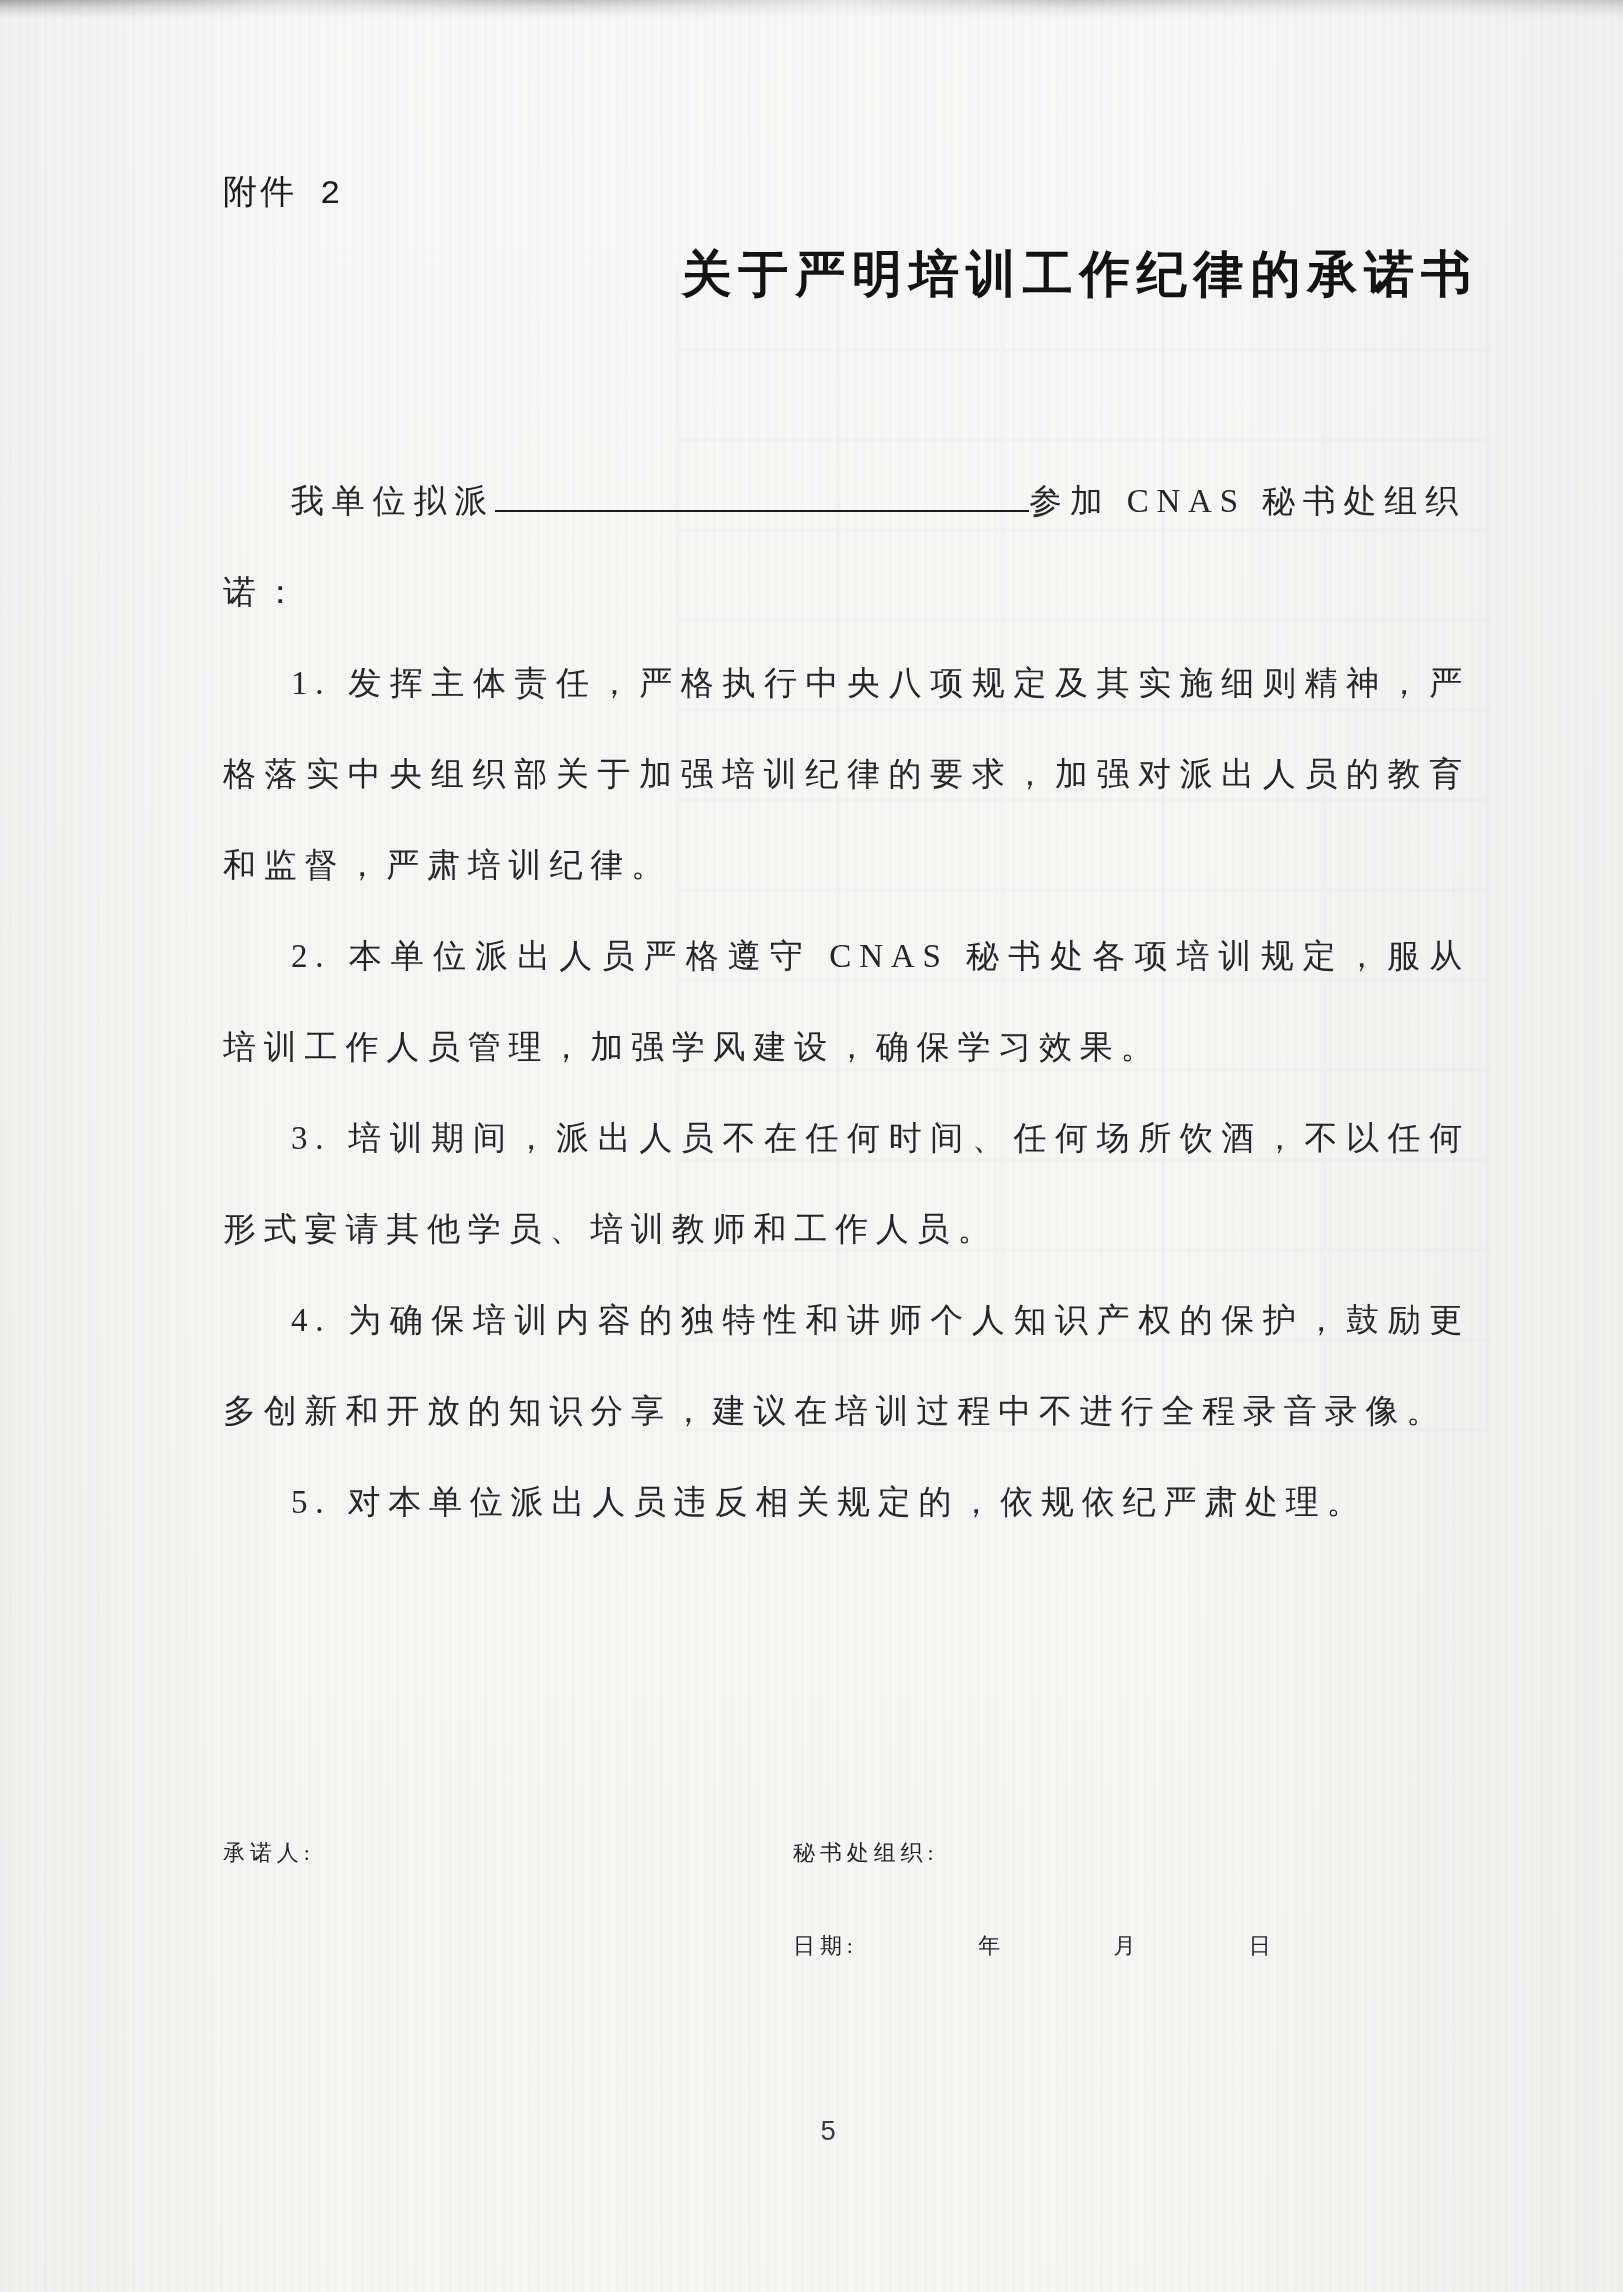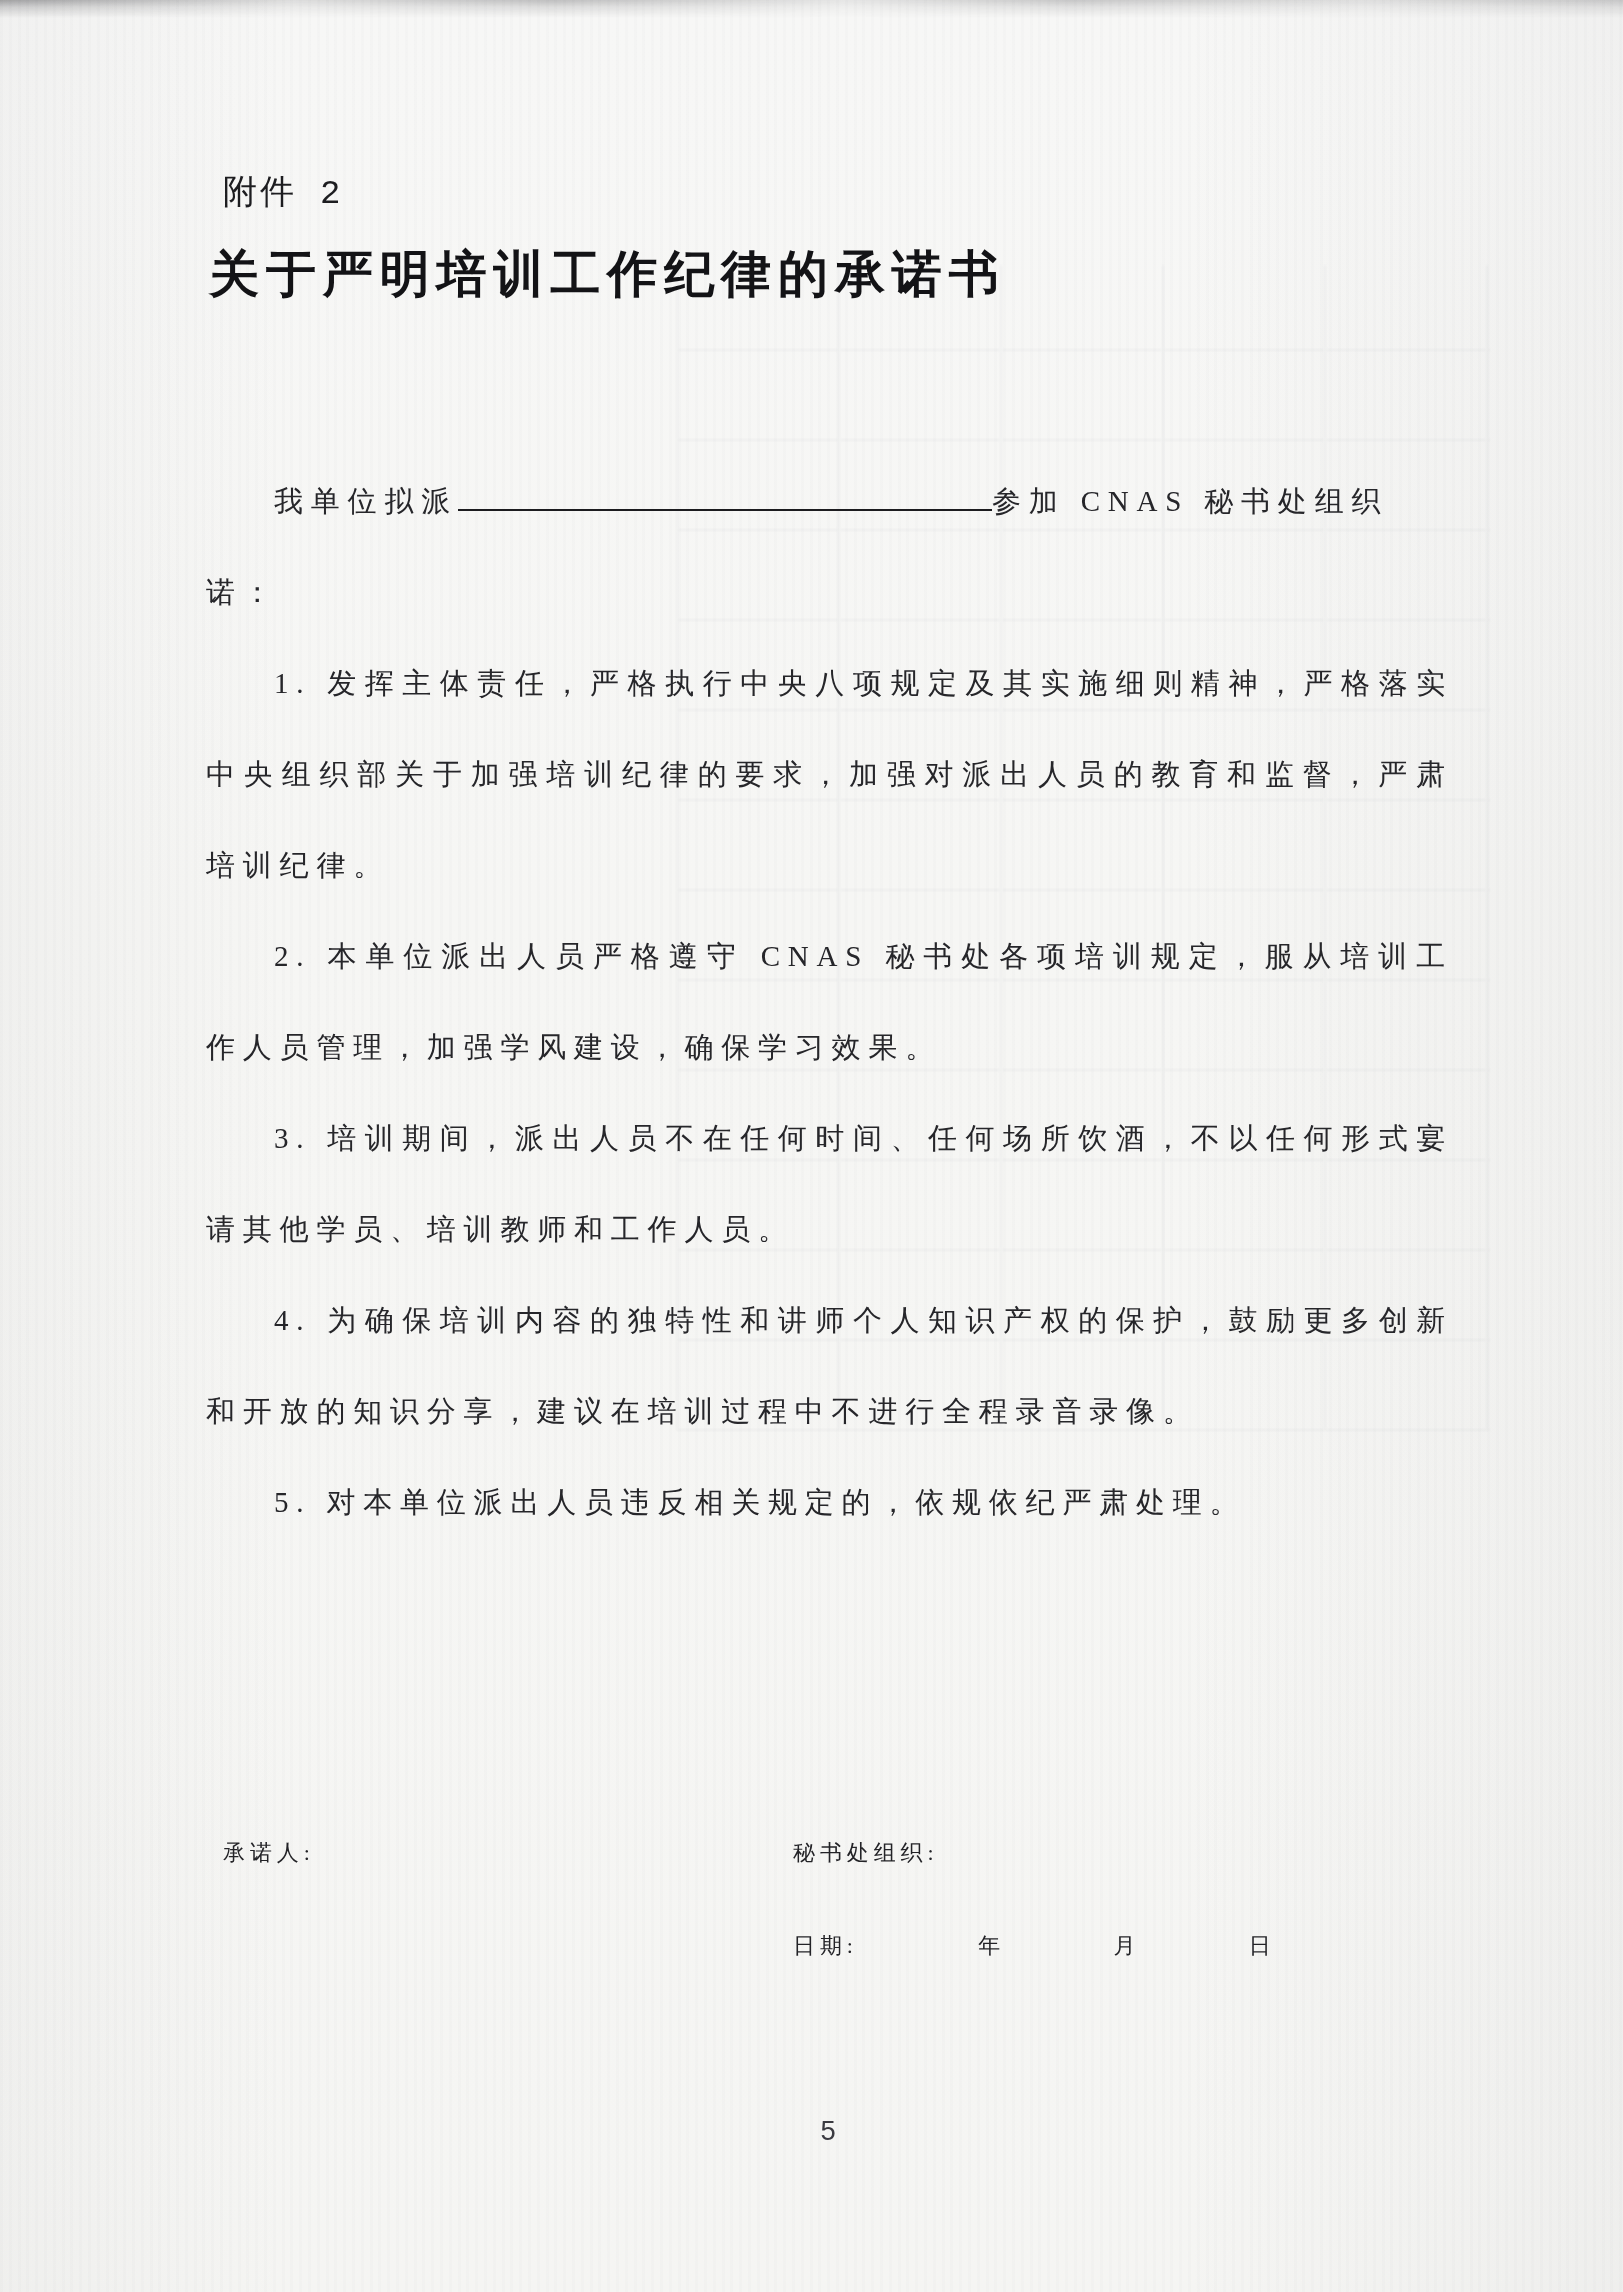--- a/index.html
+++ b/index.html
@@ -29,27 +29,27 @@
     background:
       repeating-linear-gradient(0deg, #5a6072 0 2px, transparent 2px 90px),
       repeating-linear-gradient(90deg, #5a6072 0 2px, transparent 2px 162px);
     pointer-events: none;
   }
   .attachment-label {
     position: absolute; left: 223px; top: 169px;
     font-size: 34px; letter-spacing: 2.9px; color: #1d1d20; font-family: Liberation Mono, monospace;
   }
   .doc-title {
-    position: absolute; left: 209px; top: 241px; width: 1247px;
-    text-align: left; font-size: 50px; font-weight: bold;
+    position: absolute; left: 231px; top: 241px; width: 1247px;
+    text-align: right; font-size: 50px; font-weight: bold;
     letter-spacing: 6.9px; color: #131316; white-space: nowrap;
   }
   .doc-body {
-    position: absolute; left: 206px; top: 456px; width: 1247px;
-    font-size: 29px; line-height: 91px; letter-spacing: 7.8px;
+    position: absolute; left: 223px; top: 456px; width: 1247px;
+    font-size: 33px; line-height: 91px; letter-spacing: 7.8px;
     text-align: justify; color: #26262a;
   }
   .open-line { white-space: nowrap; }
   .indent { display: inline-block; width: 68px; }
   .blank {
     display: inline-block; border-bottom: 2.9px solid #1c1c1f; height: 33px;
     vertical-align: baseline;
   }
   .blank-1 { width: 534px; }
   .blank-2 { width: 959px; }

